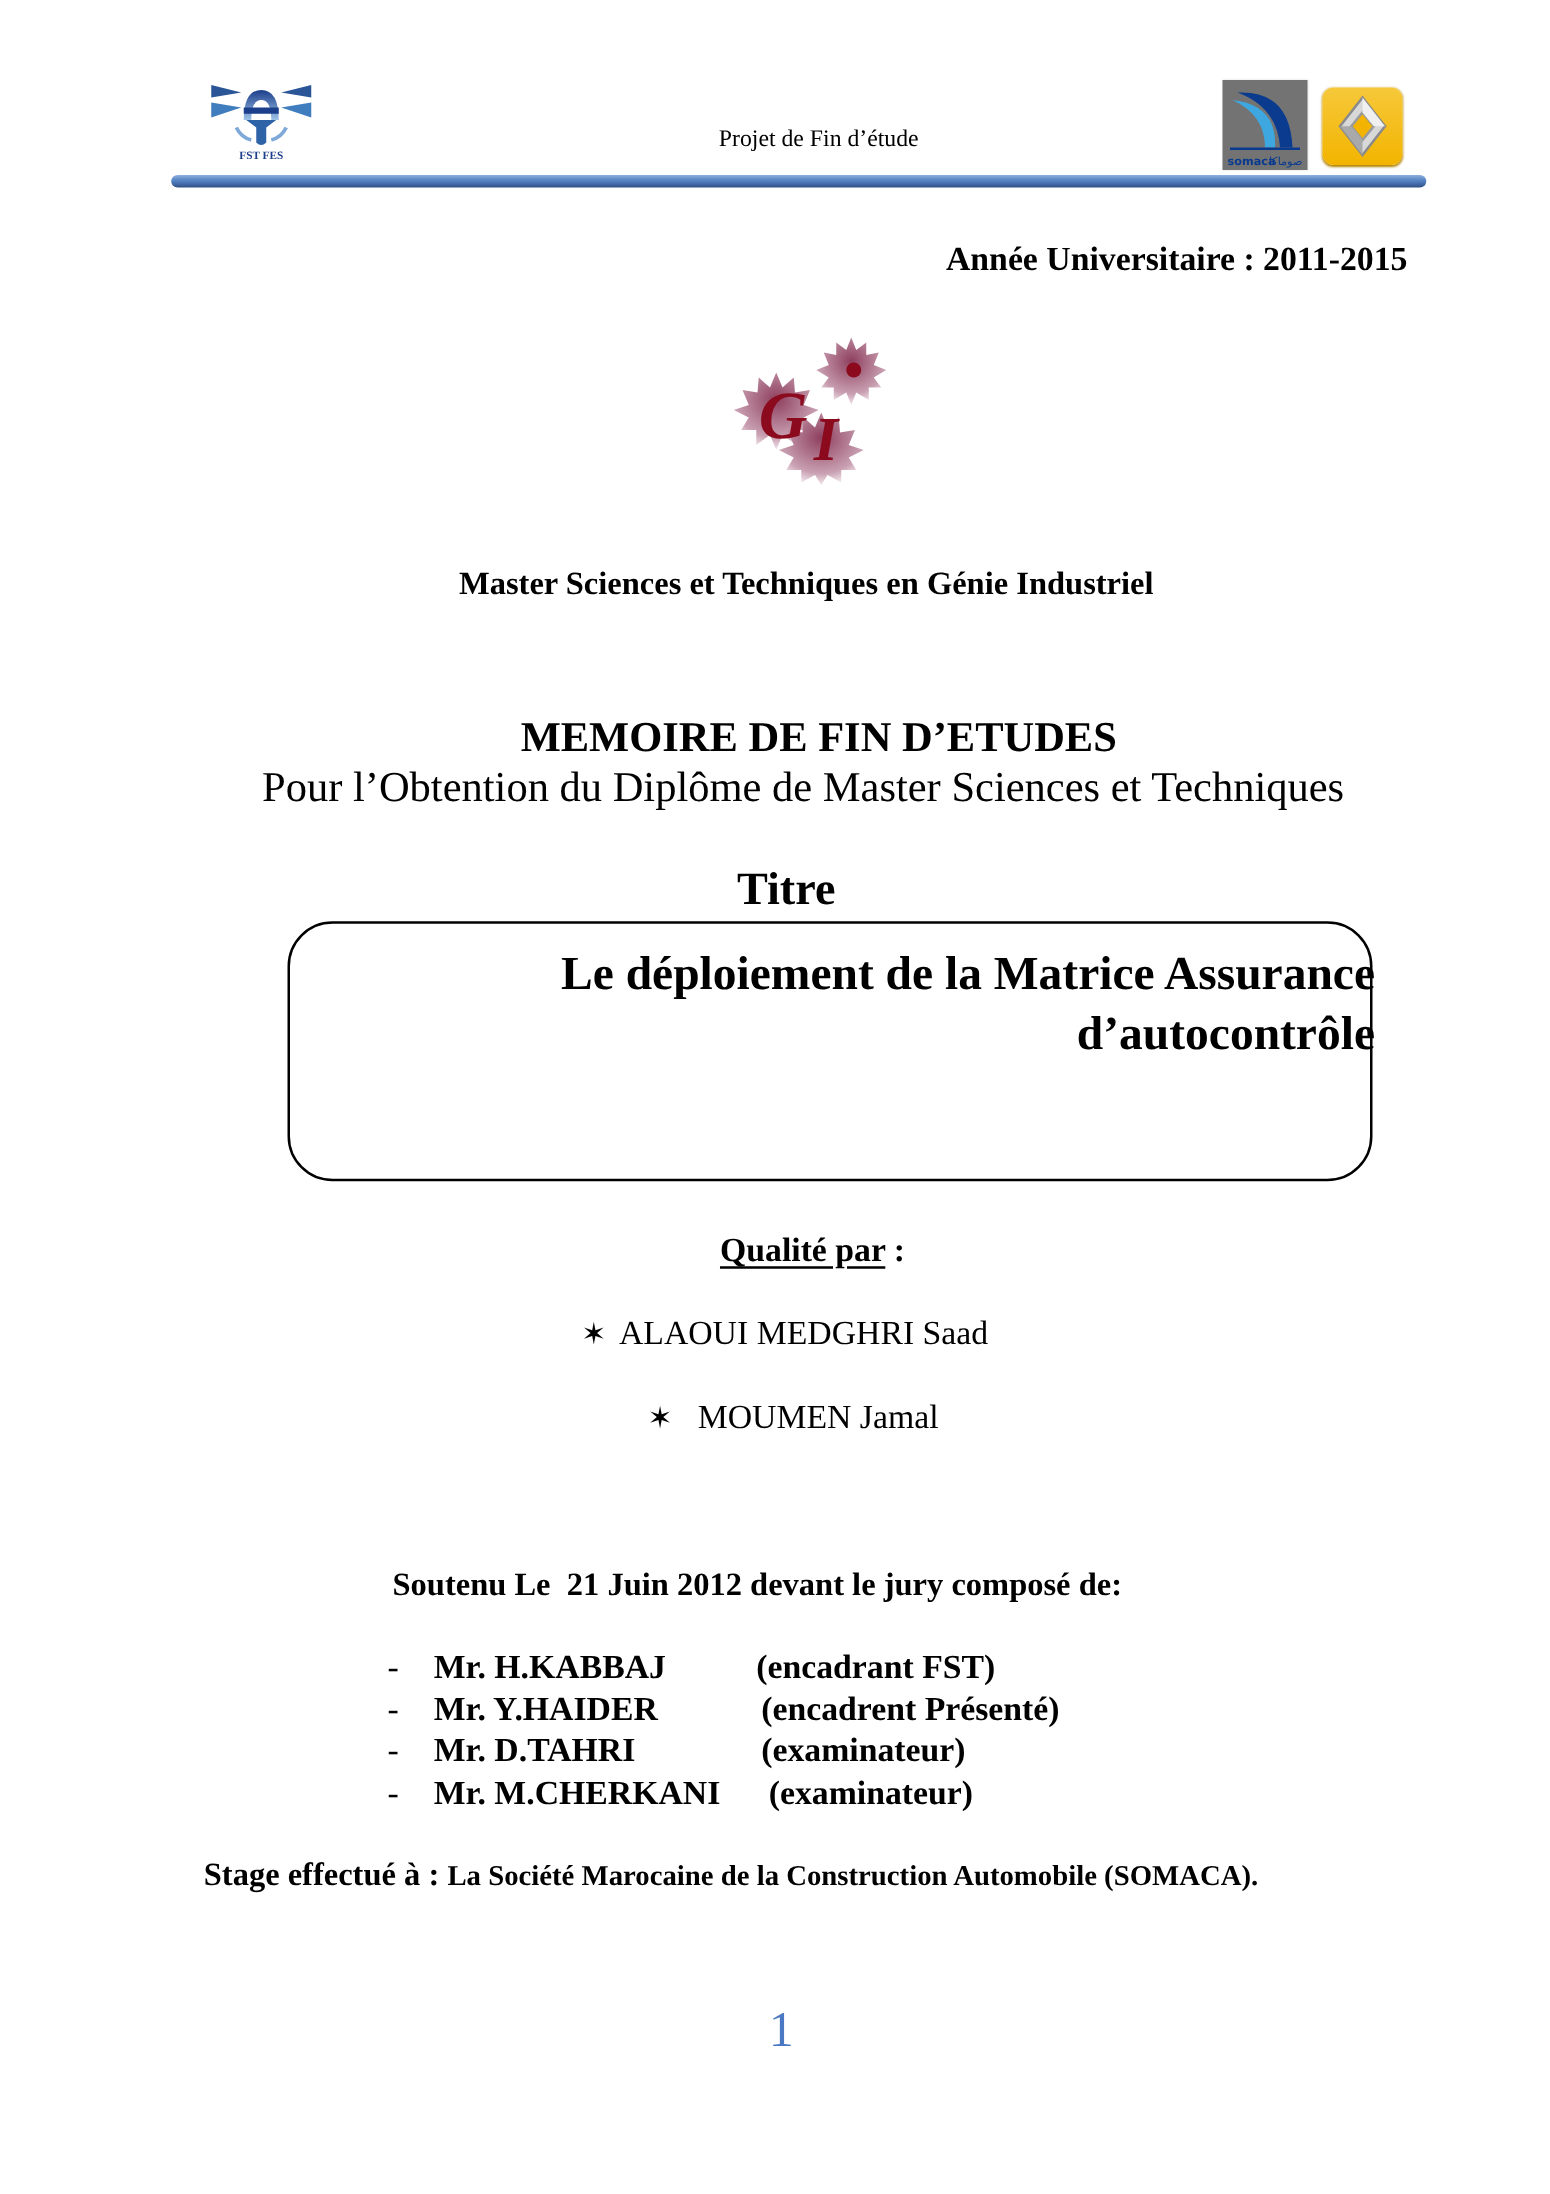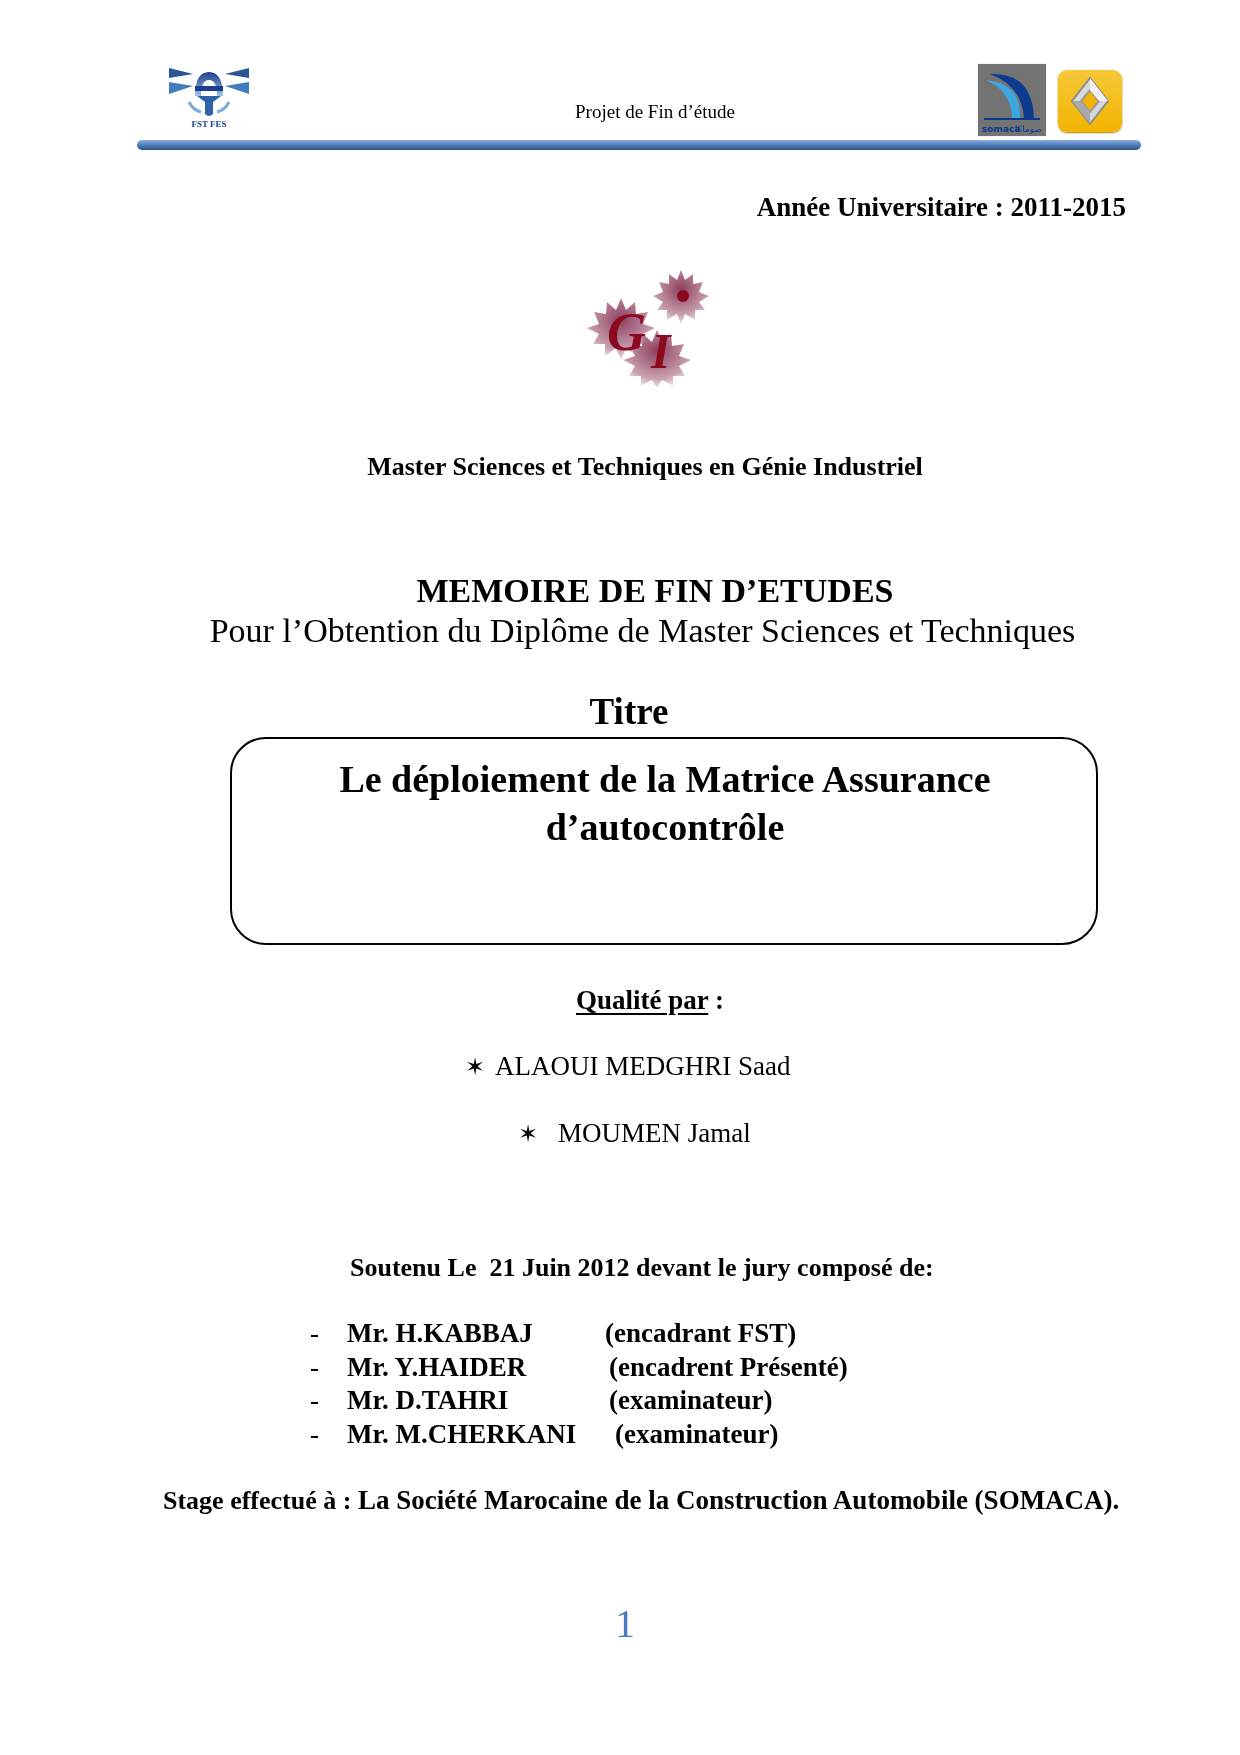--- a/index.html
+++ b/index.html
@@ -21,41 +21,41 @@
   .gi-logo { left:585px; top:268px; width:130px; height:120px; }
 
   .master { left:0; width:1290px; top:452px; font-size:26px; font-weight:bold; text-align:center; }
   .memoire { left:0; width:1310px; top:572px; font-size:34px; font-weight:bold; text-align:center; }
   .pour { left:0; width:1285px; top:612px; font-size:34px; text-align:center; }
   .titre { left:0; width:1258px; top:690px; font-size:37px; font-weight:bold; text-align:center; }
 
   .title-box { left:230px; top:737px; width:868px; height:208px; border:2px solid #000;
                border-radius:36px; box-sizing:border-box; }
   .title-text { left:230px; width:870px; top:755px; font-size:38px; font-weight:bold;
-                text-align:center; line-height:48px; }
+                text-align:right; line-height:48px; }
 
   .presente { left:0; width:1300px; top:985px; font-size:27px; font-weight:bold; text-align:center; }
   .presente u { text-decoration:underline; text-decoration-thickness:2px; text-underline-offset:4px; }
 
   .author { font-size:27px; font-weight:normal; }
   .author .star { font-size:24px; margin-right:10px; }
   .author-1 { left:465px; top:1051px; }
   .author-2 { left:484px; top:1118px;margin-left:34px; }
   .author-2 .star { margin-right:20px; }
 
-  .soutenu { left:314px; top:1253px; font-size:26px; font-weight:bold; white-space:pre;margin-left:36px; }
+  .soutenu { left:314px; top:1253px; font-size:26px; font-weight:bold; white-space:pre; }
 
   .jury { left:310px; top:1318px; font-size:27px; font-weight:bold; }
   .jury-row { position:relative; height:33.5px; white-space:nowrap; }
   .jury-row .dash { position:absolute; left:0; font-weight:normal; }
   .jury-row .name { position:absolute; left:37px; }
   .jury-row .role { position:absolute; }
 
   .stage { left:163px; top:1485px; font-size:26px; font-weight:bold; white-space:nowrap; }
-  .stage .lieu { font-size:27px; }
+  .stage .lieu { font-size:23px; }
 
   .page-num { left:0; width:1250px; top:1600px; font-size:40px; color:#4a78c2; text-align:center; }
 </style>
 </head>
 <body>
 
 <div class="abs logo-fst">
   <svg width="84" height="66" viewBox="0 0 84 66">
     <defs>
       <linearGradient id="fstg" x1="0" y1="0" x2="0" y2="1">

